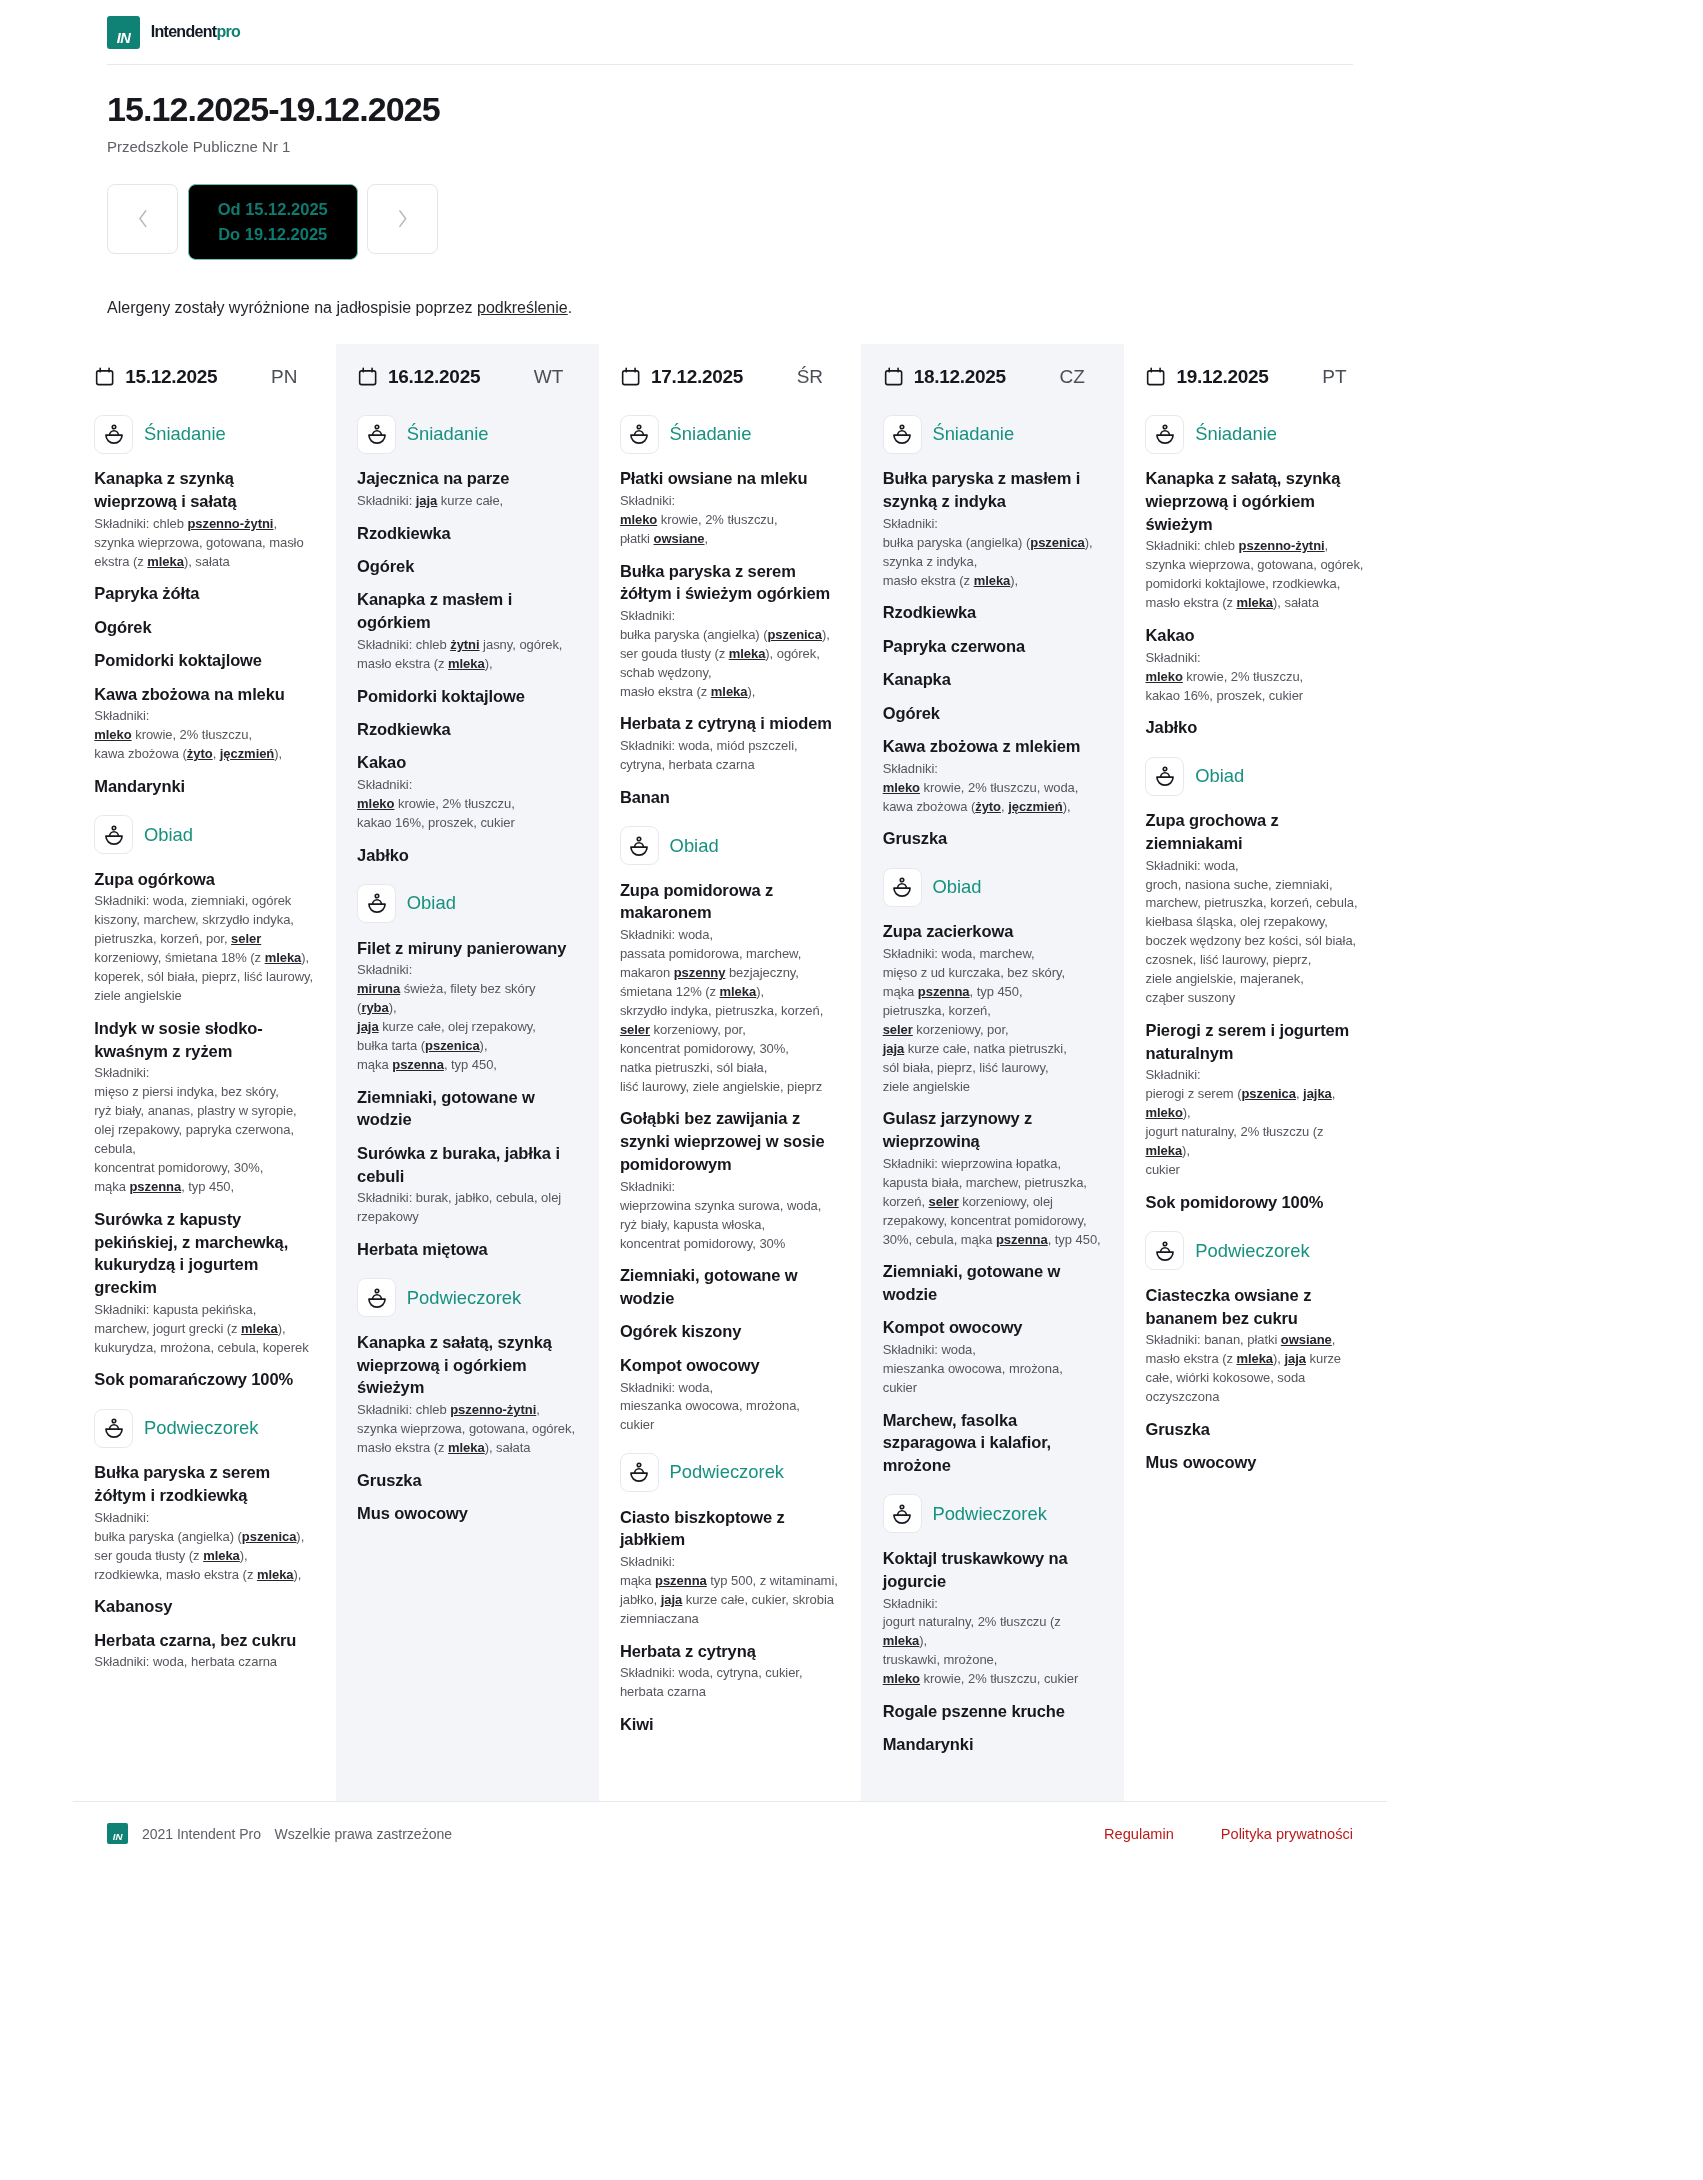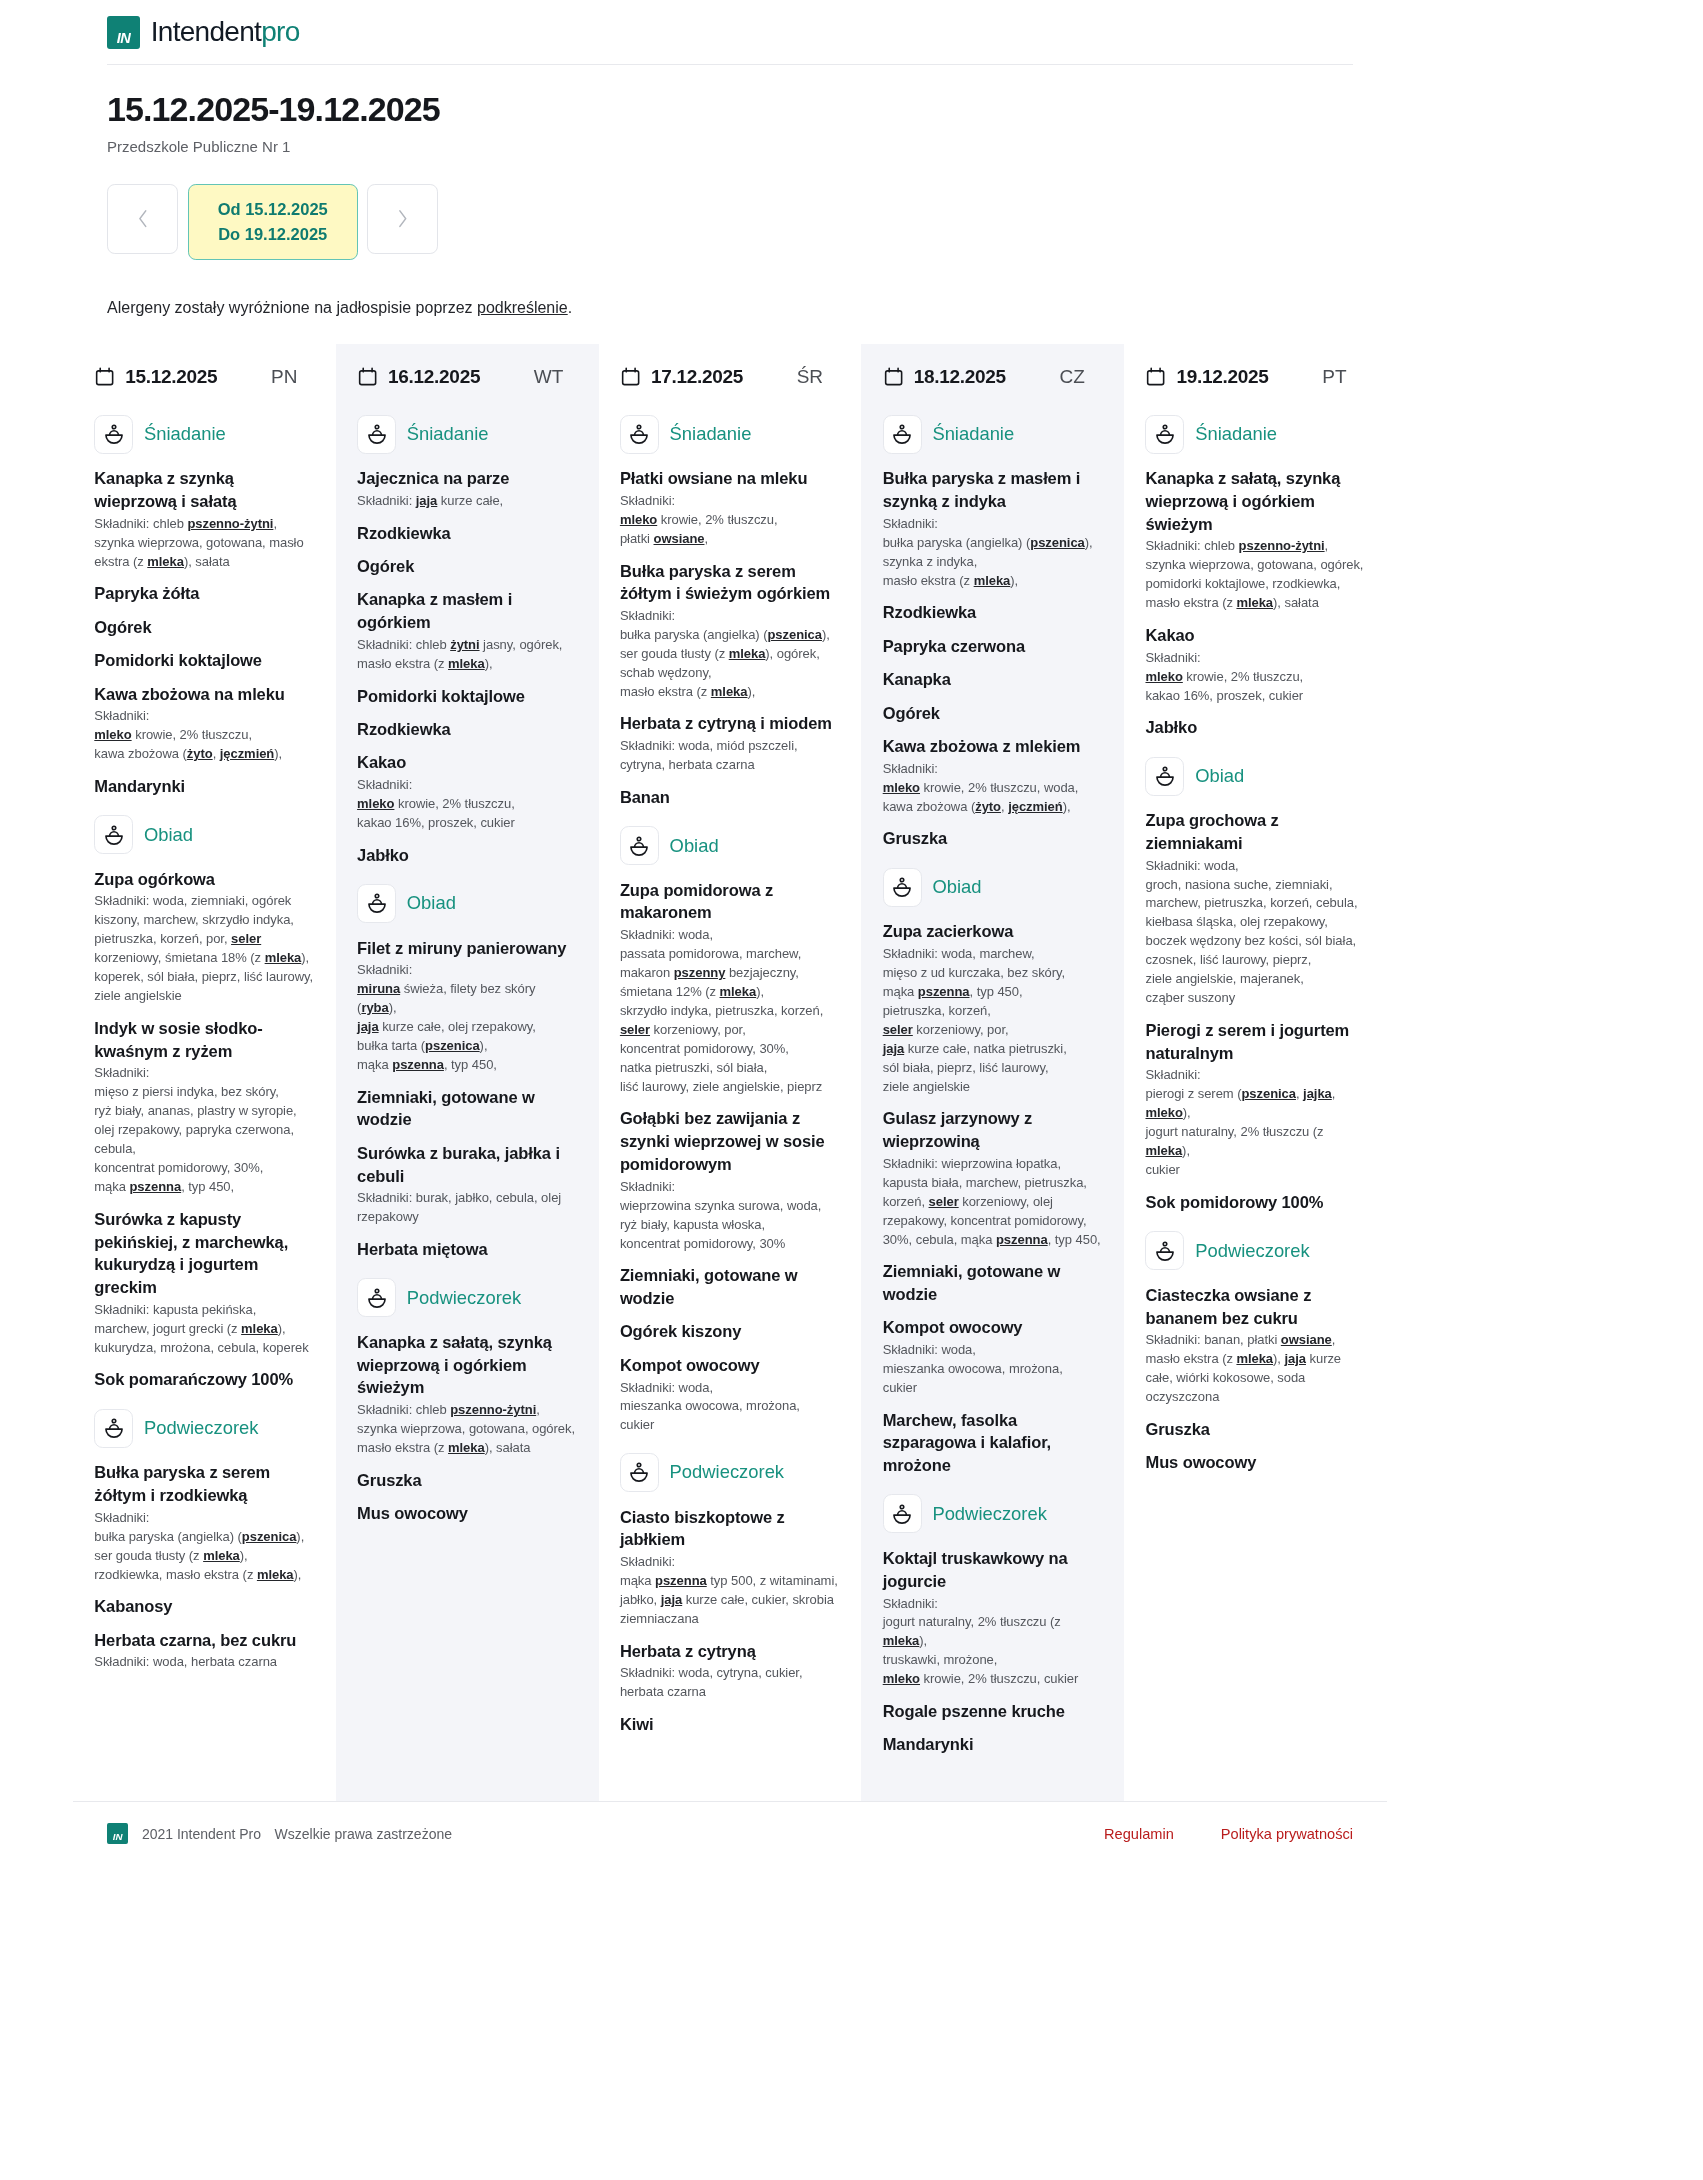--- a/index.html
+++ b/index.html
@@ -13,38 +13,38 @@
 
   
   .topbar { padding: 15.5px 0 0 107px; }
   .logo-row { display: flex; align-items: center; gap: 10.7px; }
   .logo-mark {
     width: 33px; height: 33px; background: #0f8175; border-radius: 2.9px;
     display: flex; align-items: flex-end; justify-content: center;
     color: #fff; font-size: 14.6px; font-weight: 700; font-style: italic;
     letter-spacing: -0.5px; padding-bottom: 2.9px;
   }
-  .logo-text { font-size: 28px; font-weight: 400; letter-spacing: -0.7px; color: #121a24; }
+  .logo-text { font-size: 16px; font-weight: 700; letter-spacing: -0.7px; color: #121a24; }
   .logo-text .pro { color: #0f8175; }
   .hdr-rule { margin: 15.5px 107px 0 107px; border-bottom: 1px solid #e8e9ed; }
 
   
   .title-block { padding: 25px 0 0 107px; }
   .page-title { font-size: 34px; font-weight: 700; letter-spacing: -0.9px; color: #16181d; }
   .page-sub { font-size: 15px; color: #5e6066; margin-top: 8.7px; }
 
   
   .date-nav { display: flex; align-items: stretch; gap: 9.7px; padding: 29px 0 0 107px; }
   .nav-btn {
     width: 71px; border: 1px solid #e3e5ea; border-radius: 7.8px; background: #fff;
     display: flex; align-items: center; justify-content: center;
     color: #b2b6bd; font-size: 21.3px; cursor: pointer; height: 70px;
   }
   .range-btn {
-    border: 1px solid #62c4b6; border-radius: 7.8px; background: #fef9c3;
+    border: 1px solid #62c4b6; border-radius: 7.8px; background: #000000;
     padding: 12.6px 29px; color: #0f7b70; font-weight: 700; font-size: 16.5px;
     line-height: 1.5; text-align: center; cursor: pointer;
   }
 
   
   .allergen-note { padding: 39px 0 0 107px; font-size: 16px; color: #24262b; }
   .allergen-note u { text-decoration: underline; }
 
   
   .week { display: flex; margin-top: 27px; padding: 0 73px 0 73px; }

